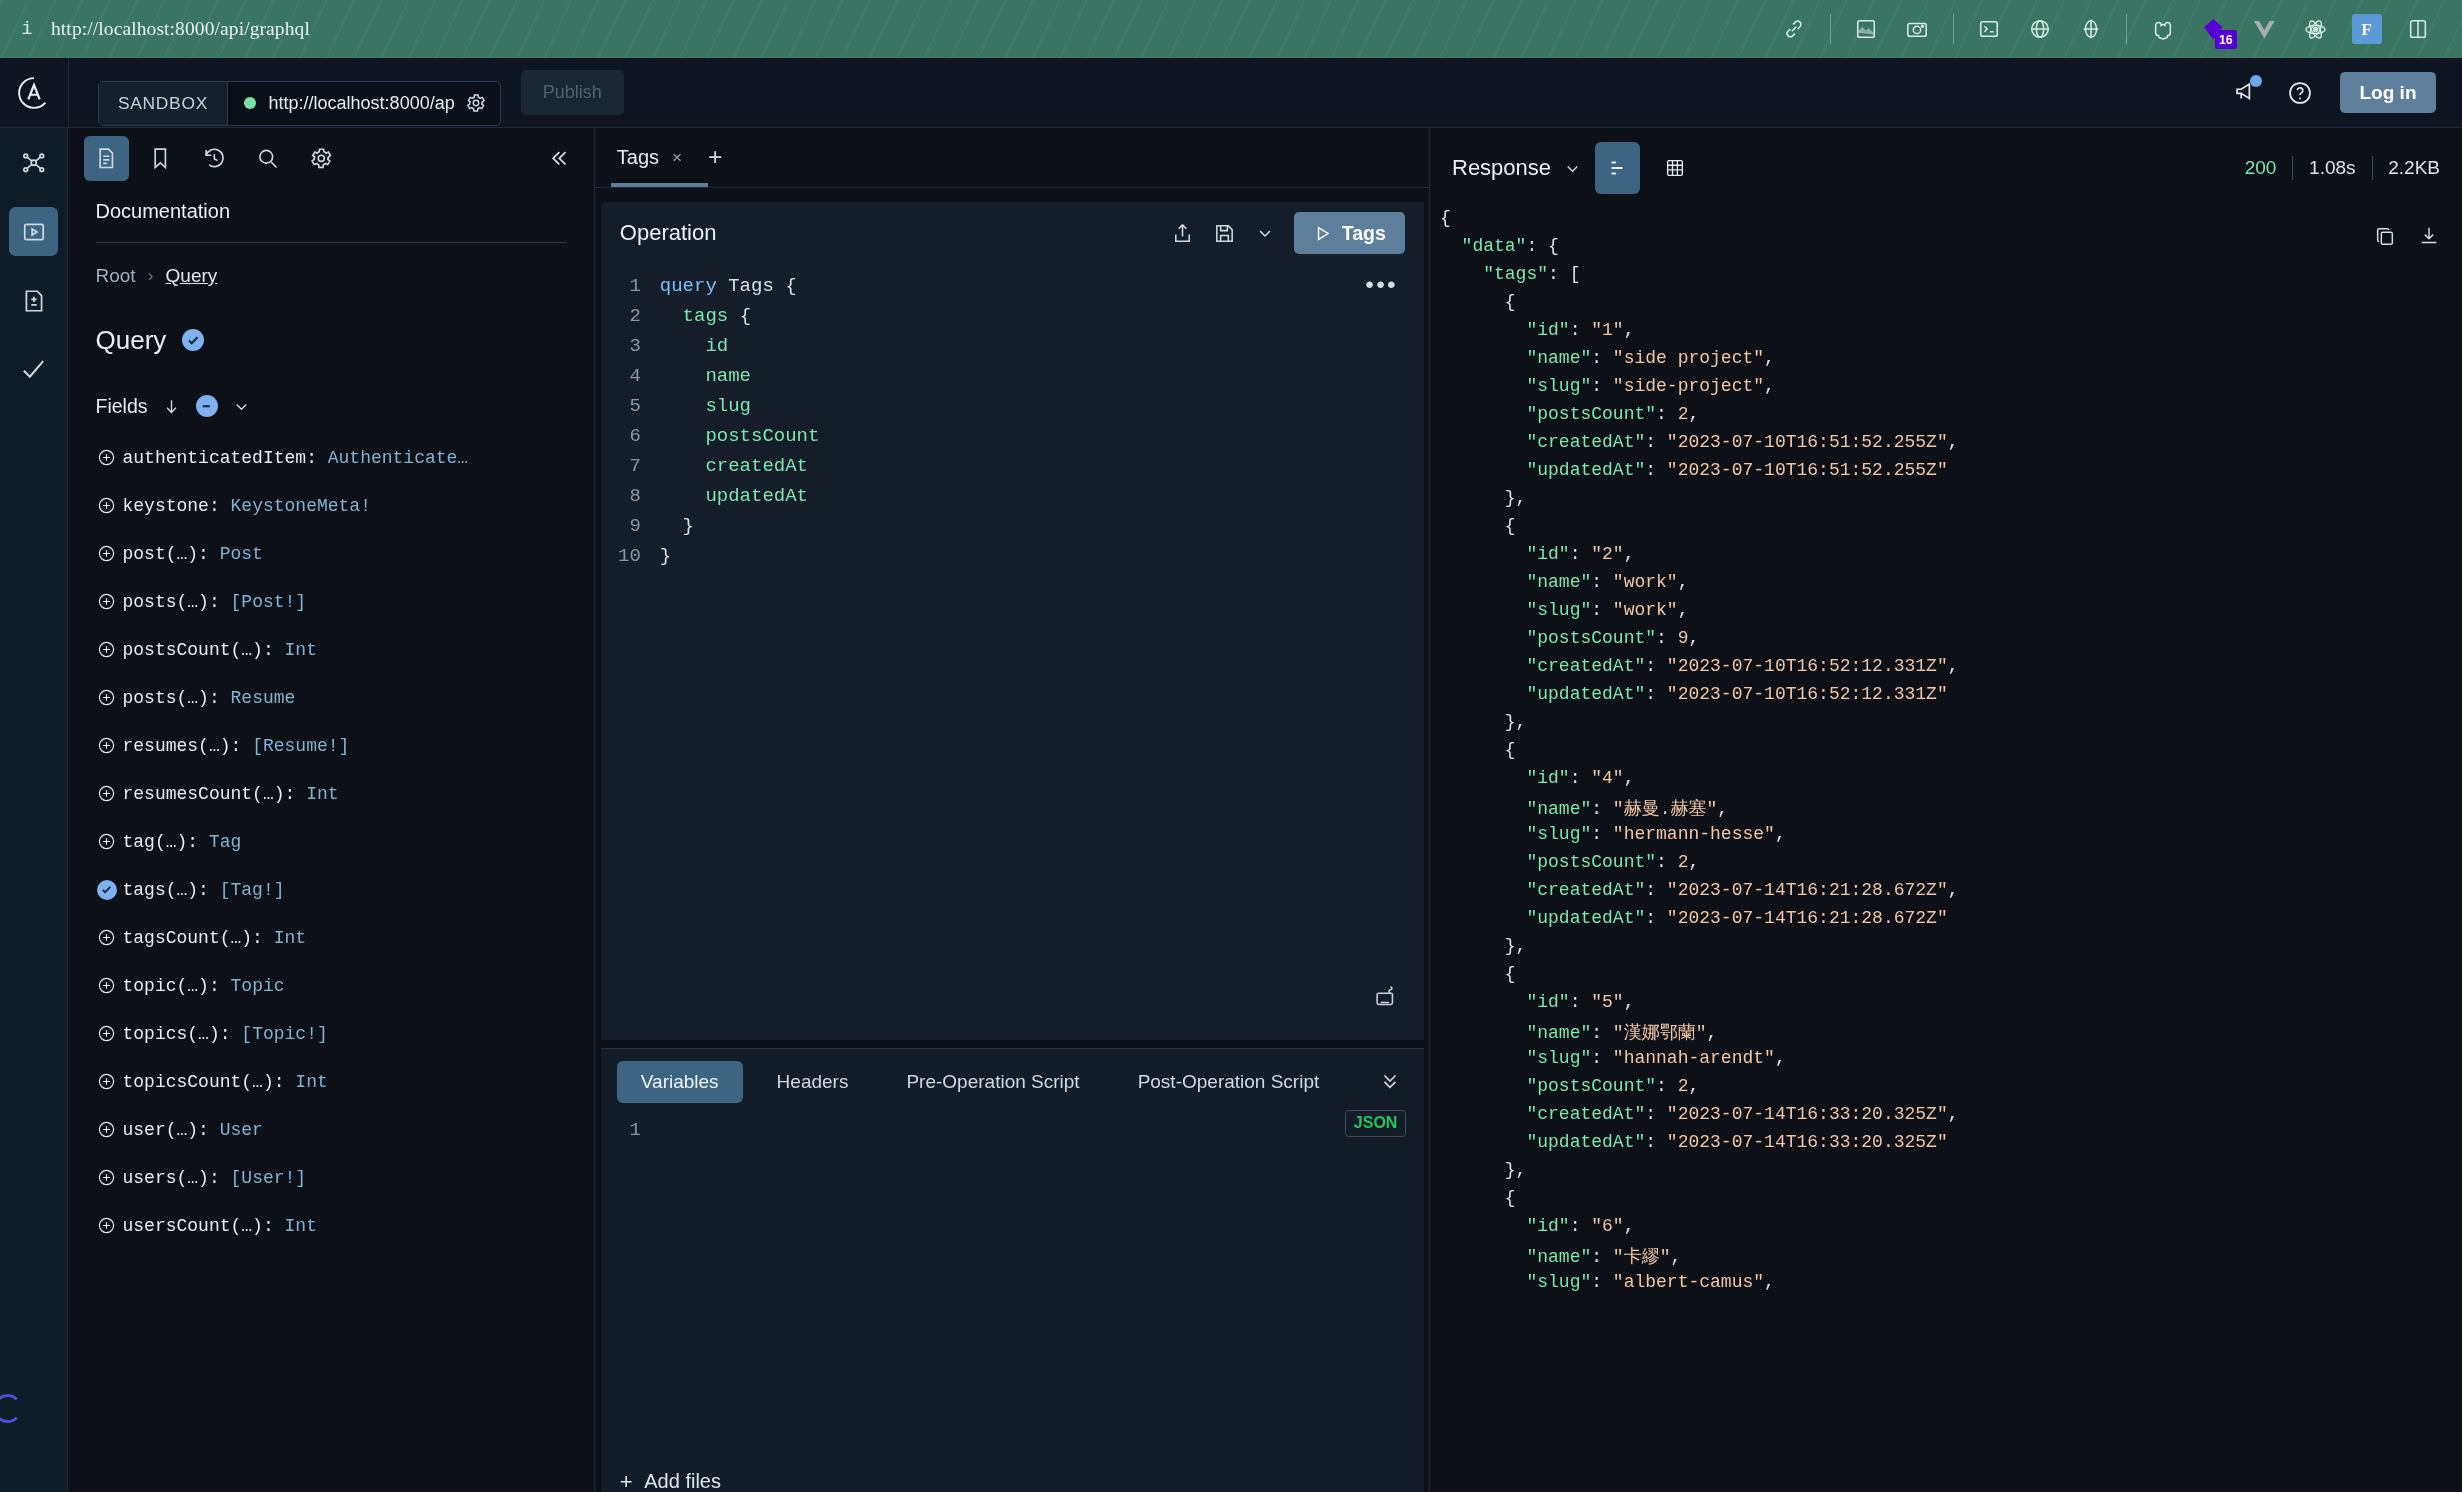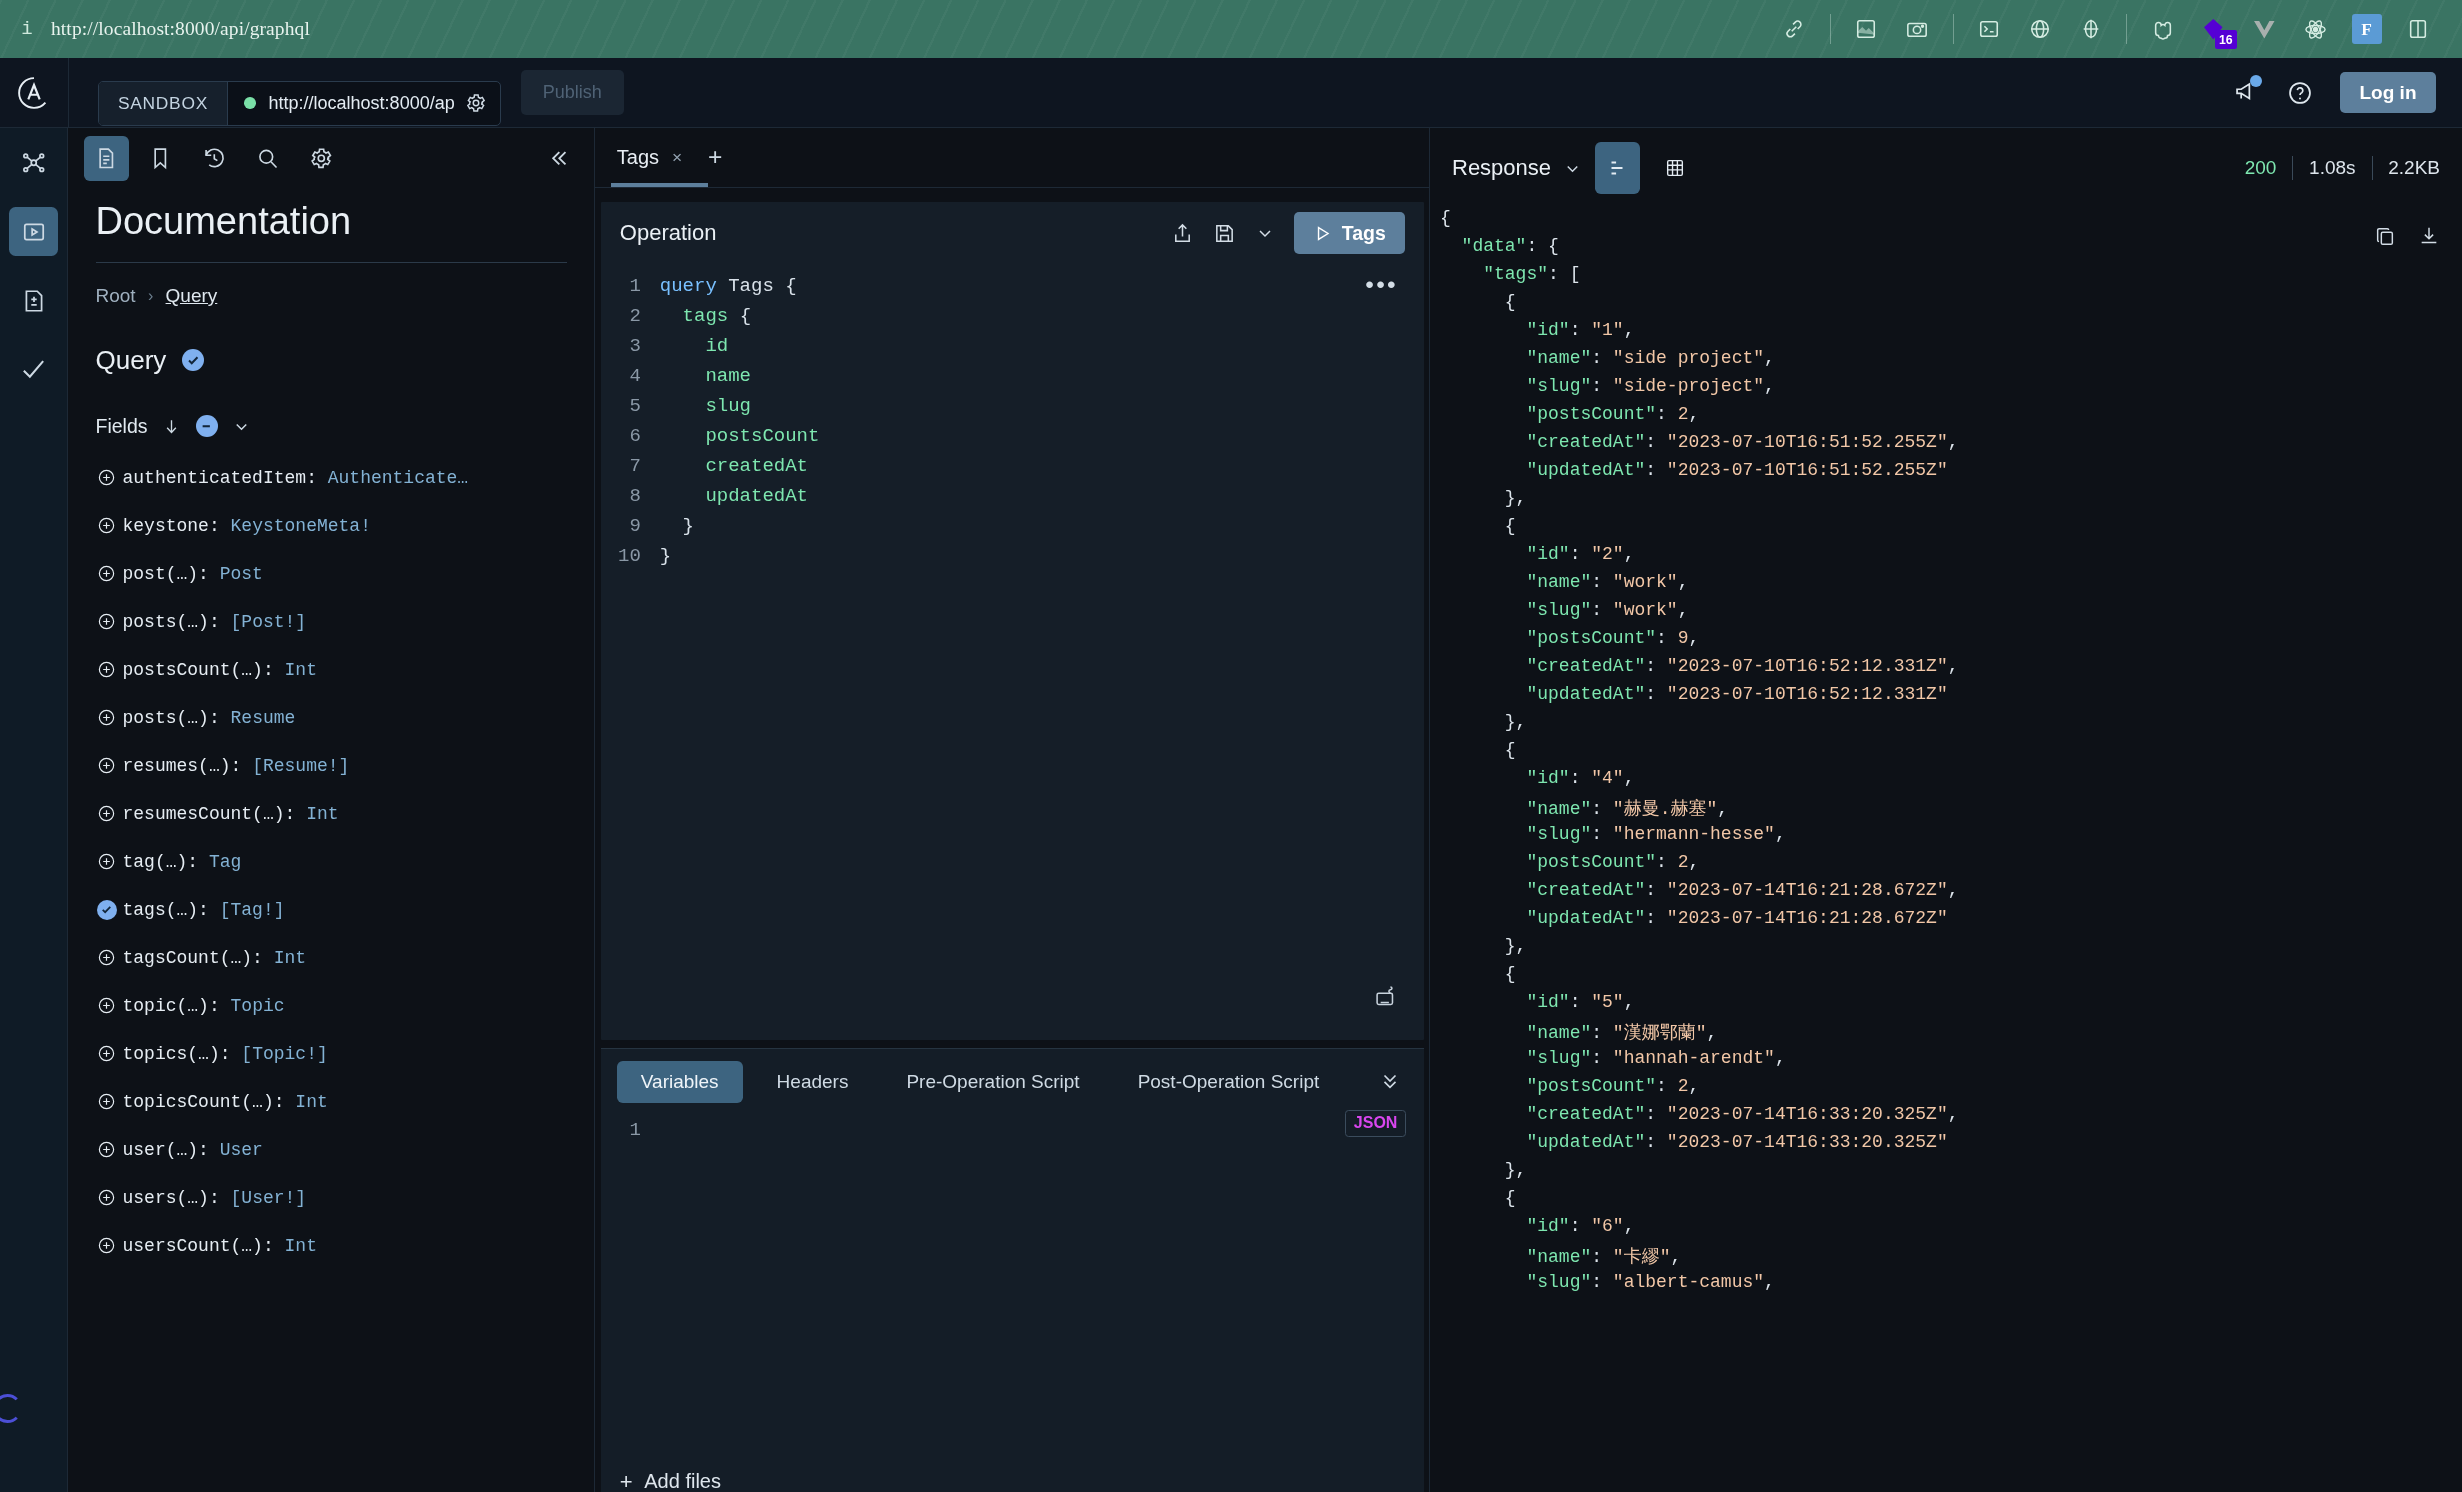--- a/index.html
+++ b/index.html
@@ -103,21 +103,21 @@
     display: flex; flex-direction: column;
   }
   #doc-toolbar { height: 60px; display: flex; align-items: center; padding: 0 16px; }
   .tb-ico {
     width: 45px; height: 45px; border-radius: 5.8px; margin-right: 8.7px;
     display: flex; align-items: center; justify-content: center; color: #cdd9e3;
   }
   .tb-ico.active { background: #3d6480; }
   #collapse-ico { margin-left: auto; color: #cdd9e3; display: flex; align-items: center; padding-right: 7.2px; }
   #doc-body { padding: 0 27.5px; flex: 1; overflow: hidden; }
-  #doc-title { color: #eaf0f5; font-size: 38px; font-weight: 400; padding: 12.3px 0 19px 0; }
+  #doc-title { color: #eaf0f5; font-size: 20px; font-weight: 400; padding: 12.3px 0 19px 0; }
   #doc-divider { height: 0.7px; background: #2b3a49; }
   #breadcrumb { display: flex; align-items: center; gap: 12.3px; padding: 22px 0 0 0; font-size: 19px; }
   #bc-root { color: #9fb0bf; }
   #bc-sep { color: #6c7f8f; font-size: 16px; }
   #bc-query { color: #dfe8ef; text-decoration: underline; }
   #query-head { display: flex; align-items: center; gap: 16px; padding: 38px 0 0 0; }
   #query-head-label { color: #eaf0f5; font-size: 26px; }
   .badge-check {
     width: 22px; height: 22px; border-radius: 50%; background: #7fb0ef;
     display: flex; align-items: center; justify-content: center;
@@ -179,21 +179,21 @@
   #vars-tabs { display: flex; align-items: center; gap: 10px; padding: 11.6px 16px 0 16px; }
   .vtab { color: #cfdae4; font-size: 19px; padding: 10px 24px; border-radius: 5.8px; white-space: nowrap; }
   .vtab.active { background: #3d6480; color: #f0f5f9; }
   #vars-chevrons { margin-left: auto; color: #cfdae4; padding-right: 7.2px; }
   #vars-body { position: relative; padding: 16px 0 0 0; }
   #vars-line { display: flex; font-family: "Liberation Mono", monospace; font-size: 19px; }
   #vars-ln { width: 59px; min-width: 59px; text-align: right; color: #8a98a6; padding-right: 19px; }
   #json-badge {
     position: absolute; right: 17.4px; top: 7.2px;
     border: 0.7px solid #3b4c5d; border-radius: 3.6px; padding: 3.6px 8px;
-    color: #d946ef; font-size: 16px; font-weight: 600; font-family: "Liberation Sans", sans-serif;
+    color: #22c55e; font-size: 16px; font-weight: 600; font-family: "Liberation Sans", sans-serif;
   }
   #add-files { position: absolute; left: 19px; bottom: -1.4px; display: flex; align-items: center;
                gap: 11.6px; color: #dfe7ee; font-size: 20px; }
 
   
   #response-panel {
     position: absolute; left: 1430px; top: 128px; width: 1032px; height: 1364px;
     background: #0d1117;
   }
   #resp-header { height: 80px; display: flex; align-items: center; padding: 0 22px; }

